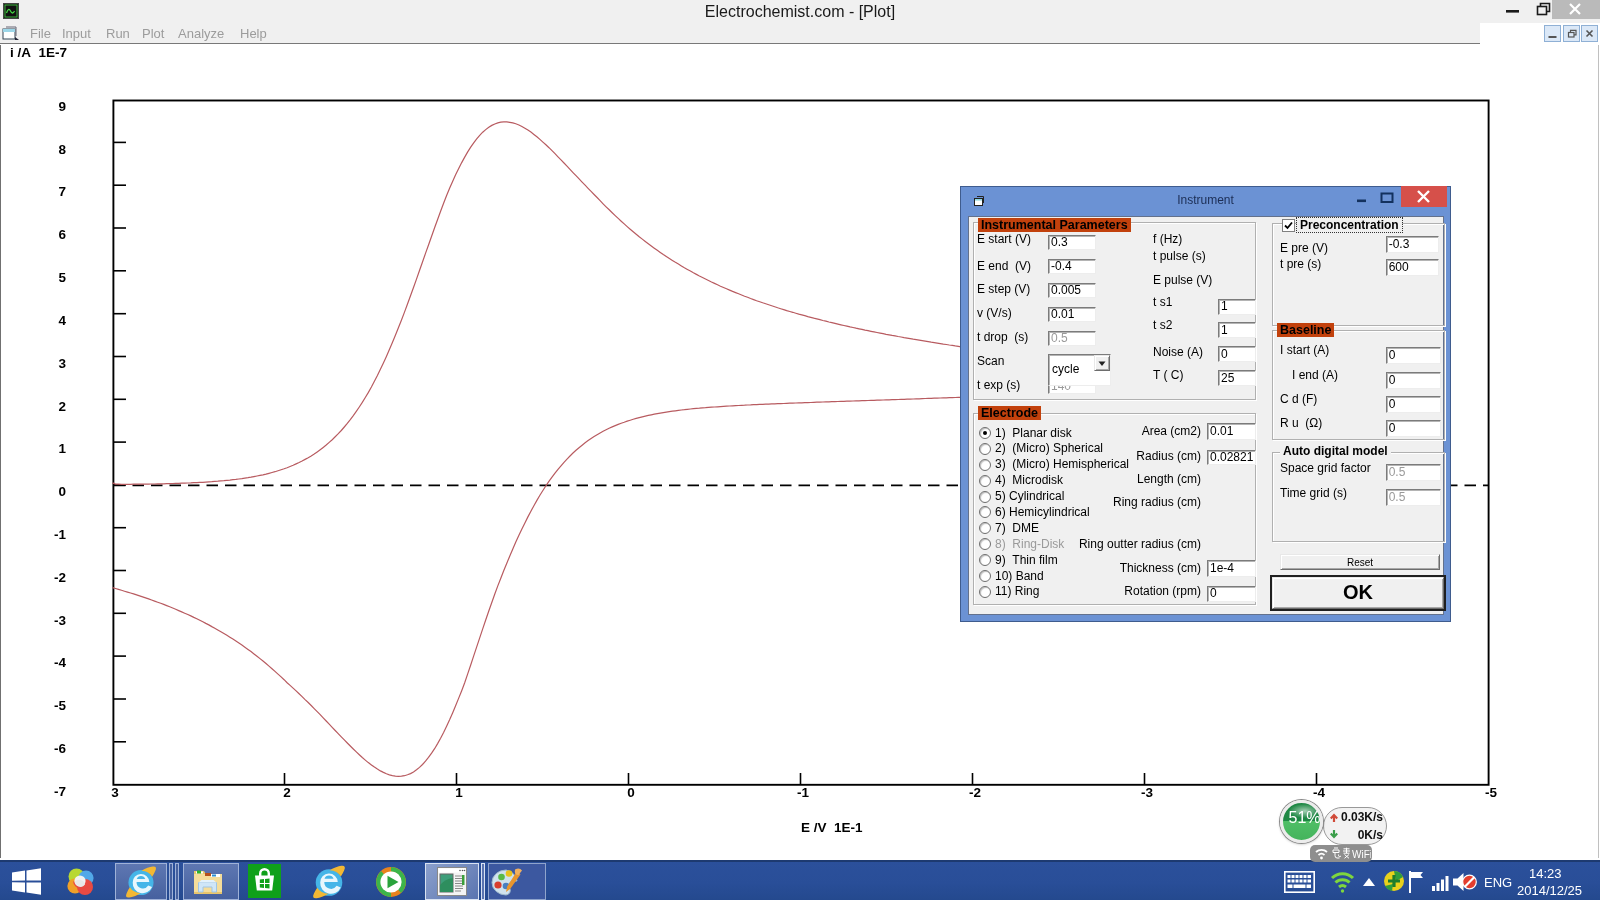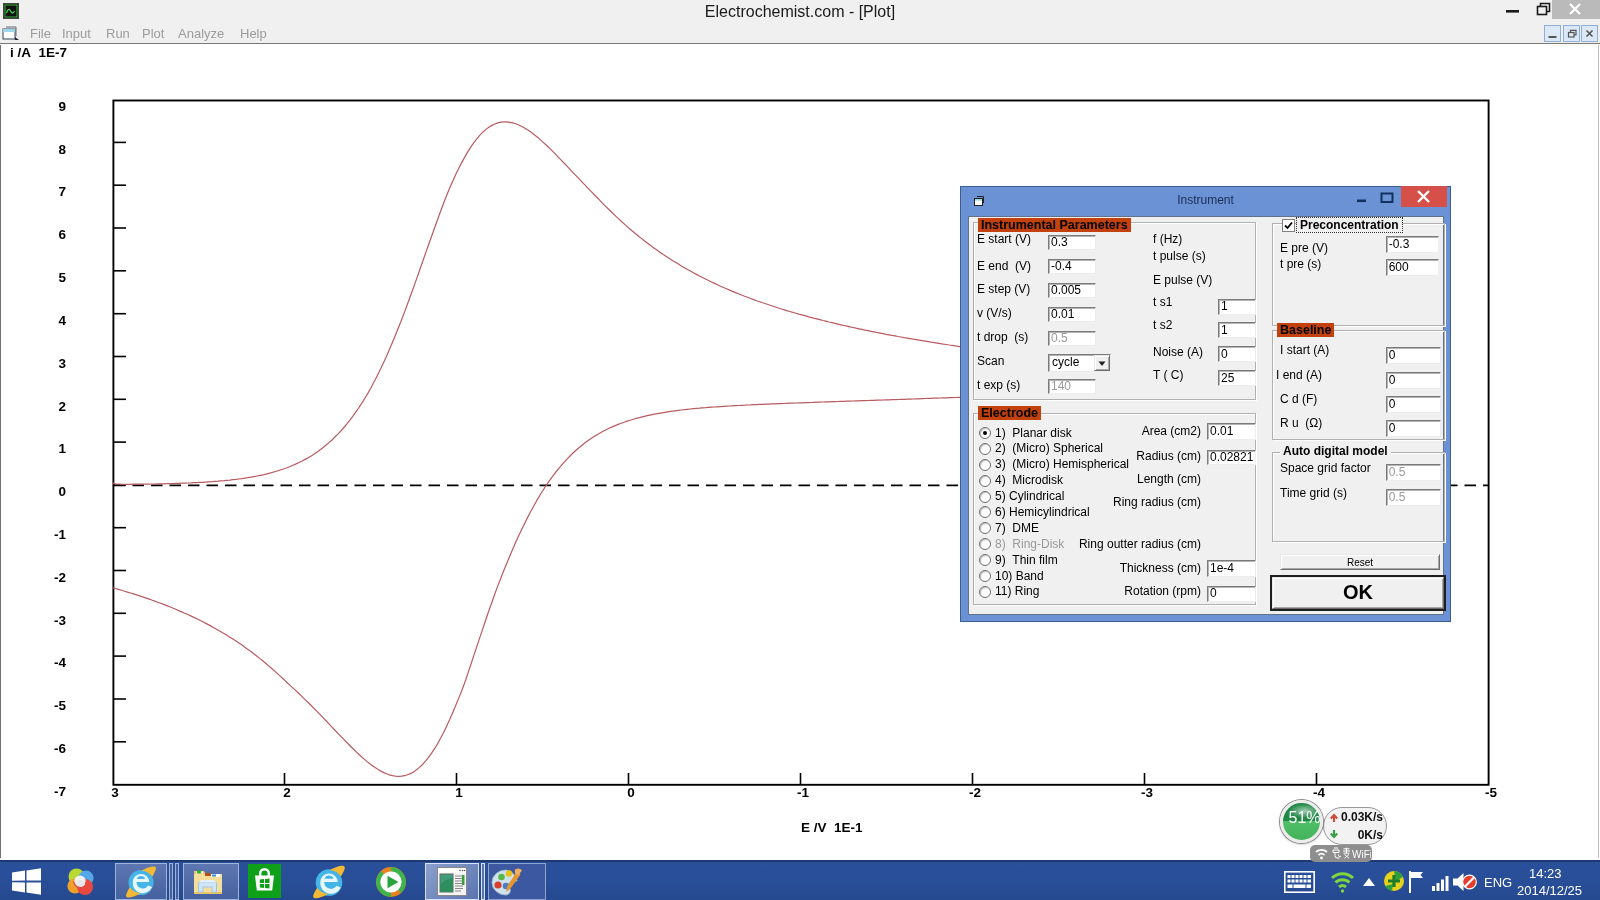--- a/index.html
+++ b/index.html
@@ -1,21 +1,21 @@
 <!DOCTYPE html>
 <html><head><meta charset="utf-8"><style>
 *{margin:0;padding:0;box-sizing:border-box}
 html,body{width:1600px;height:900px;overflow:hidden}
 body{font-family:"Liberation Sans",sans-serif;background:#fff;position:relative}
 #titlebar{position:absolute;left:0;top:0;width:1600px;height:23px;background:#f0f0f0}
 #title{position:absolute;left:0;top:3px;width:100%;text-align:center;font-size:16px;color:#1a1a1a}
 #appico{position:absolute;left:3px;top:3px}
 .capbtn{position:absolute;top:0;height:19px;color:#222}
 #closebtn{left:1552px;width:48px;background:#bababa}
-#menubar{position:absolute;left:0;top:23px;width:1600px;height:21px;background:#f0f0f0;border-bottom:1px solid #787878;z-index:5}
+#menubar{position:absolute;left:0;top:23px;width:1480px;height:21px;background:#f0f0f0;border-bottom:1px solid #787878;z-index:5}
 .menuitem{position:absolute;top:3px;font-size:13px;color:#9c9c9c}
 .mdibtn{position:absolute;top:2px;width:17px;height:17px;background:#dbe8f7;border:1px solid #8fb0d5}
 #client{position:absolute;left:0;top:45px;width:1600px;height:813px;background:#fff;border-left:1px solid #707070}
 #taskbar{position:absolute;left:0;top:860px;width:1600px;height:40px;background:linear-gradient(#2b509b 0%, #294e98 55%, #24498e 100%);border-top:2px solid #1d3a70}
 .tbtxt{position:absolute;color:#fff;font-size:12px}
 #dlg{position:absolute;left:960px;top:186px;width:491px;height:436px;background:#6b92d4;outline:1px solid #3f5c8e;outline-offset:-1px;font-size:12px;color:#000}
 #dlgtitle{position:absolute;left:0;top:7px;width:100%;text-align:center;font-size:12px;color:#1c2e55}
 #dlgclient{position:absolute;left:8px;top:30px;width:476px;height:399px;background:#f0f0f0;border:1px solid #63718c;font-size:12px;color:#000}
 .grp{position:absolute;border:1px solid #b0b0b0;box-shadow:1px 1px 0 #fff, inset 1px 1px 0 #fff}
 .grplbl{position:absolute;top:-8px;background:#c2410c;font-weight:bold;padding:0 3px;white-space:nowrap;font-size:12.5px}
@@ -173,21 +173,21 @@
 <div class="lbl" style="left:17px;top:120px">v (V/s)</div>
 <div class="lbl" style="left:17px;top:144px">t drop&nbsp;&nbsp;(s)</div>
 <div class="lbl" style="left:17px;top:168px">Scan</div>
 <div class="lbl" style="left:17px;top:191.5px">t exp (s)</div>
 <div class="tb " style="left:88px;top:49px;width:48px;height:15px">0.3</div>
 <div class="tb " style="left:88px;top:73.4px;width:48px;height:15px">-0.4</div>
 <div class="tb " style="left:88px;top:97.2px;width:48px;height:15px">0.005</div>
 <div class="tb " style="left:88px;top:121px;width:48px;height:15px">0.01</div>
 <div class="tb gray" style="left:88px;top:144.9px;width:48px;height:15px">0.5</div>
 <div class="tb gray" style="left:88px;top:192.5px;width:48px;height:15px">140</div>
-<div class="tb" style="left:88px;top:167.6px;width:63px;height:18px;padding:1px 3px">cycle<div class="btn" style="position:absolute;right:0;top:0;width:16px;height:16px"><svg width="14" height="14">
+<div class="tb" style="left:88px;top:167.6px;width:63px;height:18px;padding:15px 3px">cycle<div class="btn" style="position:absolute;right:0;top:0;width:16px;height:16px"><svg width="14" height="14">
           <path d="M3.5 5.5 h7 l-3.5 4.5 z" fill="#222"></path>
         </svg></div></div>
 <div class="lbl" style="left:193px;top:46px">f (Hz)</div>
 <div class="lbl" style="left:193px;top:62.7px">t pulse (s)</div>
 <div class="lbl" style="left:193px;top:86.5px">E pulse (V)</div>
 <div class="lbl" style="left:193px;top:108.7px">t s1</div>
 <div class="lbl" style="left:193px;top:131.5px">t s2</div>
 <div class="lbl" style="left:193px;top:158.5px">Noise (A)</div>
 <div class="lbl" style="left:193px;top:182.4px">T ( C)</div>
 <div class="tb" style="left:258px;top:112.5px;width:38px;height:16px">1</div>
@@ -227,21 +227,21 @@
 <div class="rlbl" style="left:69px;top:398px;width:172px">Rotation (rpm)</div>
 <div class="tb" style="left:247px;top:237.2px;width:49px;height:17px">0.01</div>
 <div class="tb" style="left:247px;top:264.1px;width:49px;height:15px">0.02821</div>
 <div class="tb" style="left:247px;top:374.1px;width:49px;height:17px">1e-4</div>
 <div class="tb" style="left:247px;top:399.8px;width:49px;height:16px">0</div>
 <div class="lbl" style="left:320px;top:55px">E pre (V)</div>
 <div class="tb" style="left:425.7px;top:50px;width:53px;height:17px">-0.3</div>
 <div class="lbl" style="left:320px;top:70.5px">t pre (s)</div>
 <div class="tb" style="left:425.7px;top:73px;width:53px;height:17px">600</div>
 <div class="lbl" style="left:320px;top:157px">I start (A)</div>
-<div class="lbl" style="left:316px;top:182px">I end (A)</div>
+<div class="lbl" style="left:332px;top:182px">I end (A)</div>
 <div class="lbl" style="left:320px;top:206px">C d (F)</div>
 <div class="lbl" style="left:320px;top:230px">R u&nbsp;&nbsp;(Ω)</div>
 <div class="tb" style="left:425.7px;top:161.2px;width:55px;height:17px">0</div>
 <div class="tb" style="left:425.7px;top:186.1px;width:55px;height:17px">0</div>
 <div class="tb" style="left:425.7px;top:210.2px;width:55px;height:17px">0</div>
 <div class="tb" style="left:425.7px;top:234px;width:55px;height:17px">0</div>
 <div class="lbl" style="left:320px;top:275px">Space grid factor</div>
 <div class="tb gray" style="left:425.7px;top:278px;width:55px;height:17px">0.5</div>
 <div class="lbl" style="left:320px;top:300px">Time grid (s)</div>
 <div class="tb gray" style="left:425.7px;top:303px;width:55px;height:17px">0.5</div>

